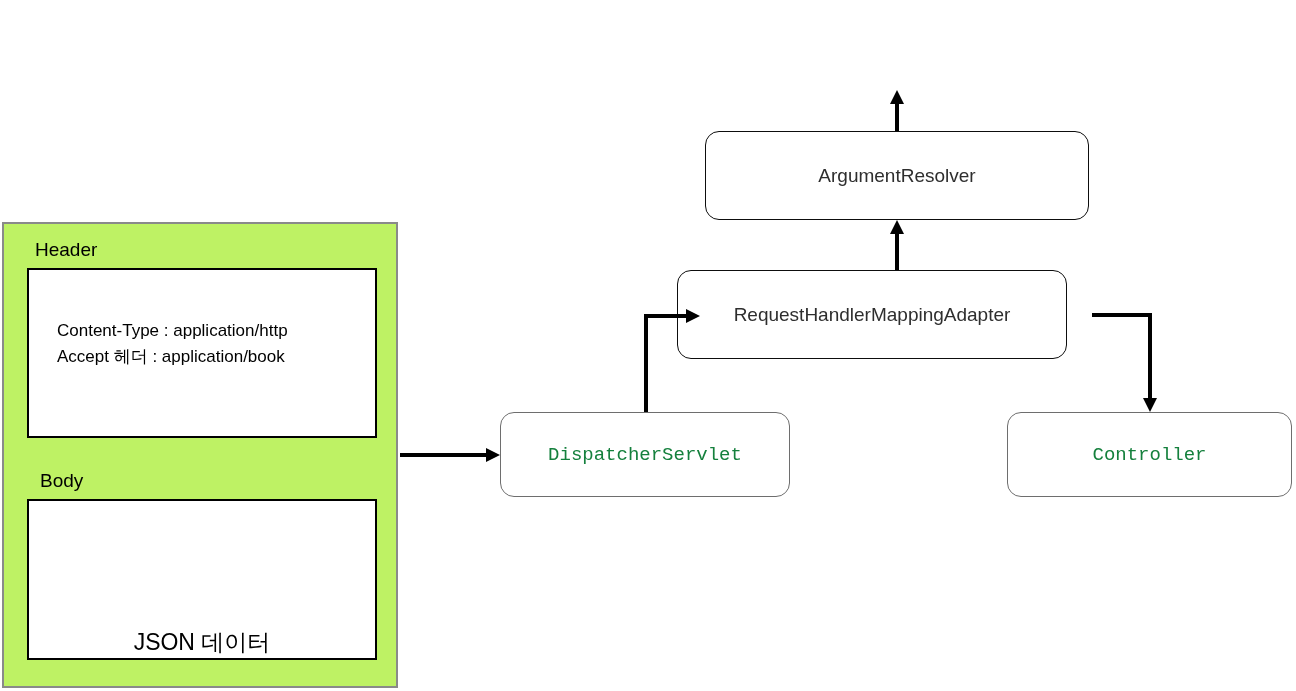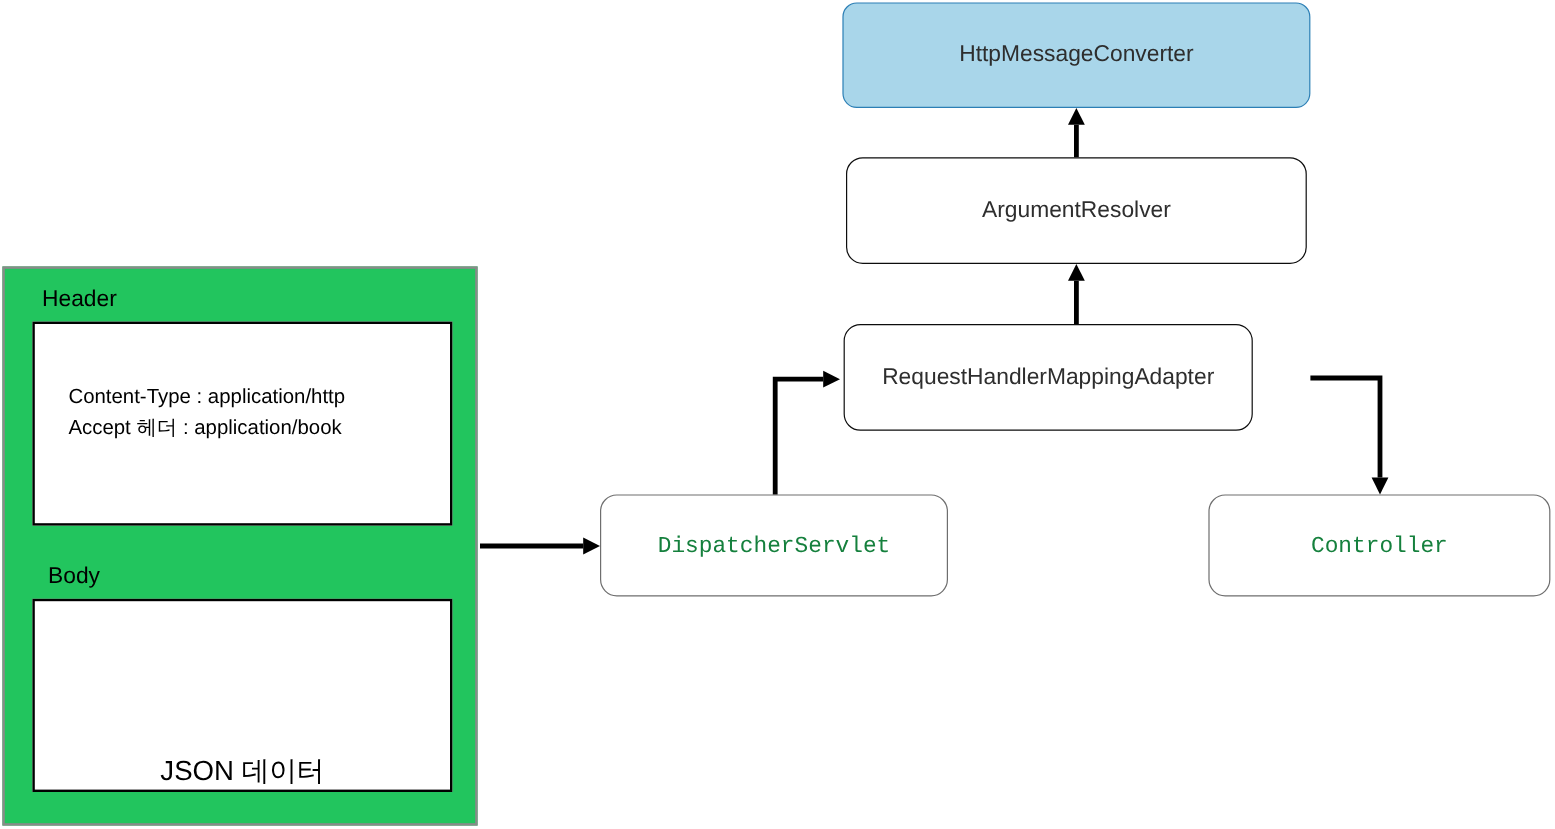--- a/index.html
+++ b/index.html
@@ -20,21 +20,21 @@
     left: 0; top: 178px; width: 399px;
     text-align: center;
     font-size: 30px;
     color: #000000;
     letter-spacing: 0.5px;
   }
   .http-panel {
     position: absolute;
     left: 2px; top: 222px;
     width: 396px; height: 466px;
-    background: #22c55e;
+    background: #bef264;
     border: 2px solid #8a8a8a;
   }
   .section-label {
     position: absolute;
     font-size: 19px;
     color: #000000;
   }
   .header-label { left: 31px; top: 15px; }
   .body-label   { left: 36px; top: 246px; }
   .inner-box {
@@ -74,21 +74,21 @@
   .node-dark { border: 1.5px solid #0d0d0d; color: #2e2e2e; text-align: center; }
   .node-blue {
     border: 1.5px solid #2c7fb5;
     background: #a9d6ea;
     color: #2e2e2e;
     border-radius: 12px;
   }
 
   .n-httpconv   { left: 702px;  top: 2px;   width: 390px; height: 88px; }
   .n-argres     { left: 705px;  top: 131px; width: 384px; height: 89px; }
-  .n-reqadapter { left: 703px;  top: 270px; width: 341px; height: 89px; }
+  .n-reqadapter { left: 677px;  top: 270px; width: 390px; height: 89px; }
   .n-dispatcher { left: 500px;  top: 412px; width: 290px; height: 85px; }
   .n-controller { left: 1007px; top: 412px; width: 285px; height: 85px; }
 
   
   .arrows {
     position: absolute;
     left: 0; top: 0;
     width: 1296px; height: 691px;
     pointer-events: none;
   }
@@ -111,21 +111,20 @@
       </div>
     </div>
 
     <div class="section-label body-label">Body</div>
 
     <div class="inner-box body-box">
       <div class="body-text">JSON 데이터</div>
     </div>
   </div>
 
-  <div class="node node-blue n-httpconv">HttpMessageConverter</div>
 
   <div class="node node-dark n-argres">ArgumentResolver</div>
 
   <div class="node node-dark n-reqadapter">RequestHandlerMappingAdapter</div>
 
   <div class="node node-gray n-dispatcher">DispatcherServlet</div>
 
   <div class="node node-gray n-controller">Controller</div>
 
   <svg class="arrows" viewBox="0 0 1296 691" xmlns="http://www.w3.org/2000/svg">

